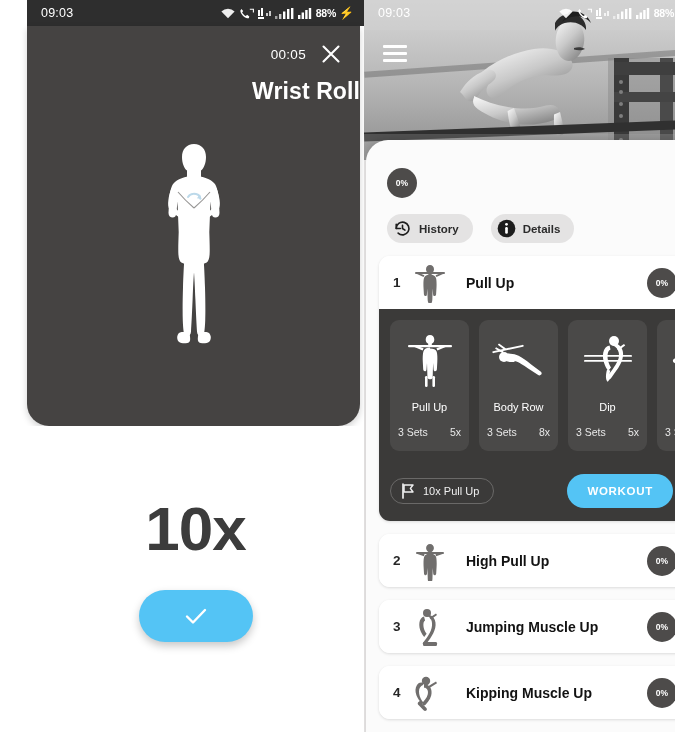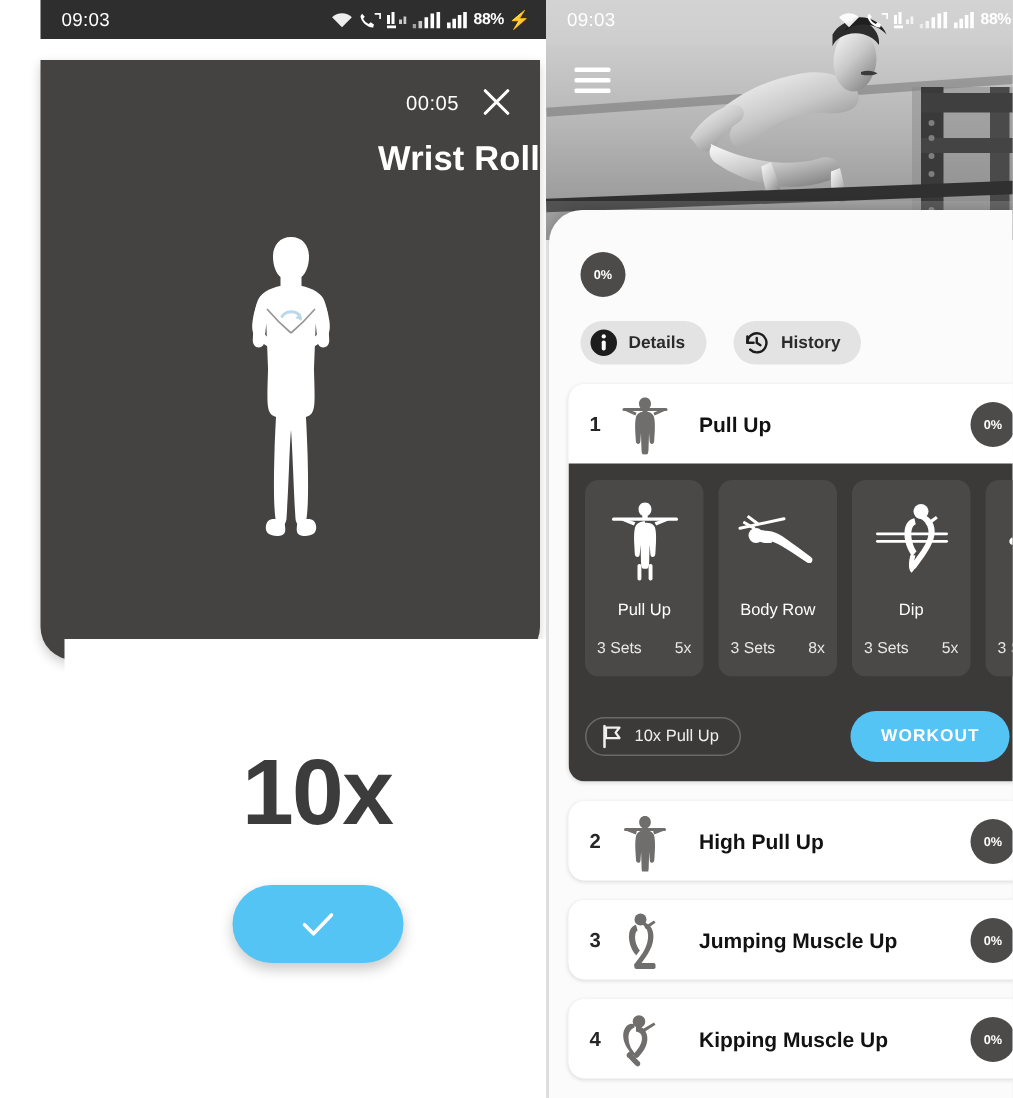--- a/index.html
+++ b/index.html
@@ -24,21 +24,21 @@
     padding: 0 10px 0 14px; flex: 0 0 26px;
   }
   .statusbar.transparent { background: transparent; }
   .sb-time { color: #ffffff; font-size: 12.5px; letter-spacing: .2px; }
   .sb-icons { display: flex; align-items: center; gap: 4px; text-align: center; }
   .sb-icons svg { display: block; }
   .sb-batt { color: #ffffff; font-size: 10.5px; font-weight: bold; letter-spacing: -.2px; }
   .sb-bolt { color: #2ee06a; font-size: 12px; line-height: 1; margin-left: -1px; }
 
   .dark-card {
-    position: absolute; left: 0; top: 40px;
+    position: absolute; left: 0; top: 26px;
     width: 333px; height: 400px;
     background: #454342;
     border-radius: 0 0 22px 22px;
     box-shadow: 0 3px 7px rgba(0,0,0,.18);
     display: flex; flex-direction: column;
   }
   .dc-top {
     display: flex; align-items: center; justify-content: flex-end;
     gap: 14px; padding: 14px 18px 0 0; height: 42px;
   }
@@ -46,21 +46,21 @@
   .dc-close { width: 22px; height: 22px; cursor: pointer; }
   .dc-close svg { display: block; }
   .dc-title {
     color: #ffffff; font-size: 23px; font-weight: bold;
     text-align: right; margin-top: 10px; letter-spacing: .1px;
   }
   .dc-figure { flex: 1; display: flex; align-items: center; justify-content: center; padding-bottom: 24px; }
   .dc-figure svg { display: block; }
 
   .left-bottom {
-    position: absolute; left: 16px; top: 426px;
+    position: absolute; left: 0; top: 426px;
     width: 337px; height: 306px;
     background: #ffffff;
     display: flex; flex-direction: column; align-items: center;
   }
   .reps-count {
     font-size: 62px; font-weight: bold; color: #3c3c3c;
     letter-spacing: -1px; margin-top: 72px; line-height: 1;
   }
   .confirm-btn {
     margin-top: 30px;
@@ -353,33 +353,33 @@
 
     <div class="sheet">
 
       <div class="sheet-head">
         <div class="pct-badge">0%</div>
       </div>
 
       <div class="chip-row">
         <div class="chip">
           <svg class="chip-icon" viewBox="0 0 20 20">
+            <path d="M3.4 10a6.7 6.7 0 1 1 2 4.8" fill="none" stroke="#1d1d1d" stroke-width="1.7" stroke-linecap="round"></path>
+            <path d="M3.4 5.6v4.4h4.4" fill="none" stroke="#1d1d1d" stroke-width="1.7" stroke-linecap="round" stroke-linejoin="round"></path>
+            <path d="M10 6.6V10l2.6 1.7" fill="none" stroke="#1d1d1d" stroke-width="1.7" stroke-linecap="round"></path>
+          </svg>
+          <span class="chip-label">History</span>
+        </div>
+        <div class="chip">
+          <svg class="chip-icon" viewBox="0 0 20 20">
             <circle cx="10" cy="10" r="9.3" fill="#1d1d1d"></circle>
             <circle cx="10" cy="5.6" r="1.5" fill="#fff"></circle>
             <rect x="8.6" y="8.4" width="2.8" height="7" rx="1.3" fill="#fff"></rect>
           </svg>
           <span class="chip-label">Details</span>
-        </div>
-        <div class="chip">
-          <svg class="chip-icon" viewBox="0 0 20 20">
-            <path d="M3.4 10a6.7 6.7 0 1 1 2 4.8" fill="none" stroke="#1d1d1d" stroke-width="1.7" stroke-linecap="round"></path>
-            <path d="M3.4 5.6v4.4h4.4" fill="none" stroke="#1d1d1d" stroke-width="1.7" stroke-linecap="round" stroke-linejoin="round"></path>
-            <path d="M10 6.6V10l2.6 1.7" fill="none" stroke="#1d1d1d" stroke-width="1.7" stroke-linecap="round"></path>
-          </svg>
-          <span class="chip-label">History</span>
         </div>
       </div>
 
       <div class="ex-card">
         <div class="ex-row">
           <div class="ex-num">1</div>
           <div class="ex-thumb">
             <svg width="34" height="40" viewBox="0 0 34 40">
               <g fill="#706e6d">
                 <rect x="2" y="9" width="30" height="2" rx="1"></rect>

